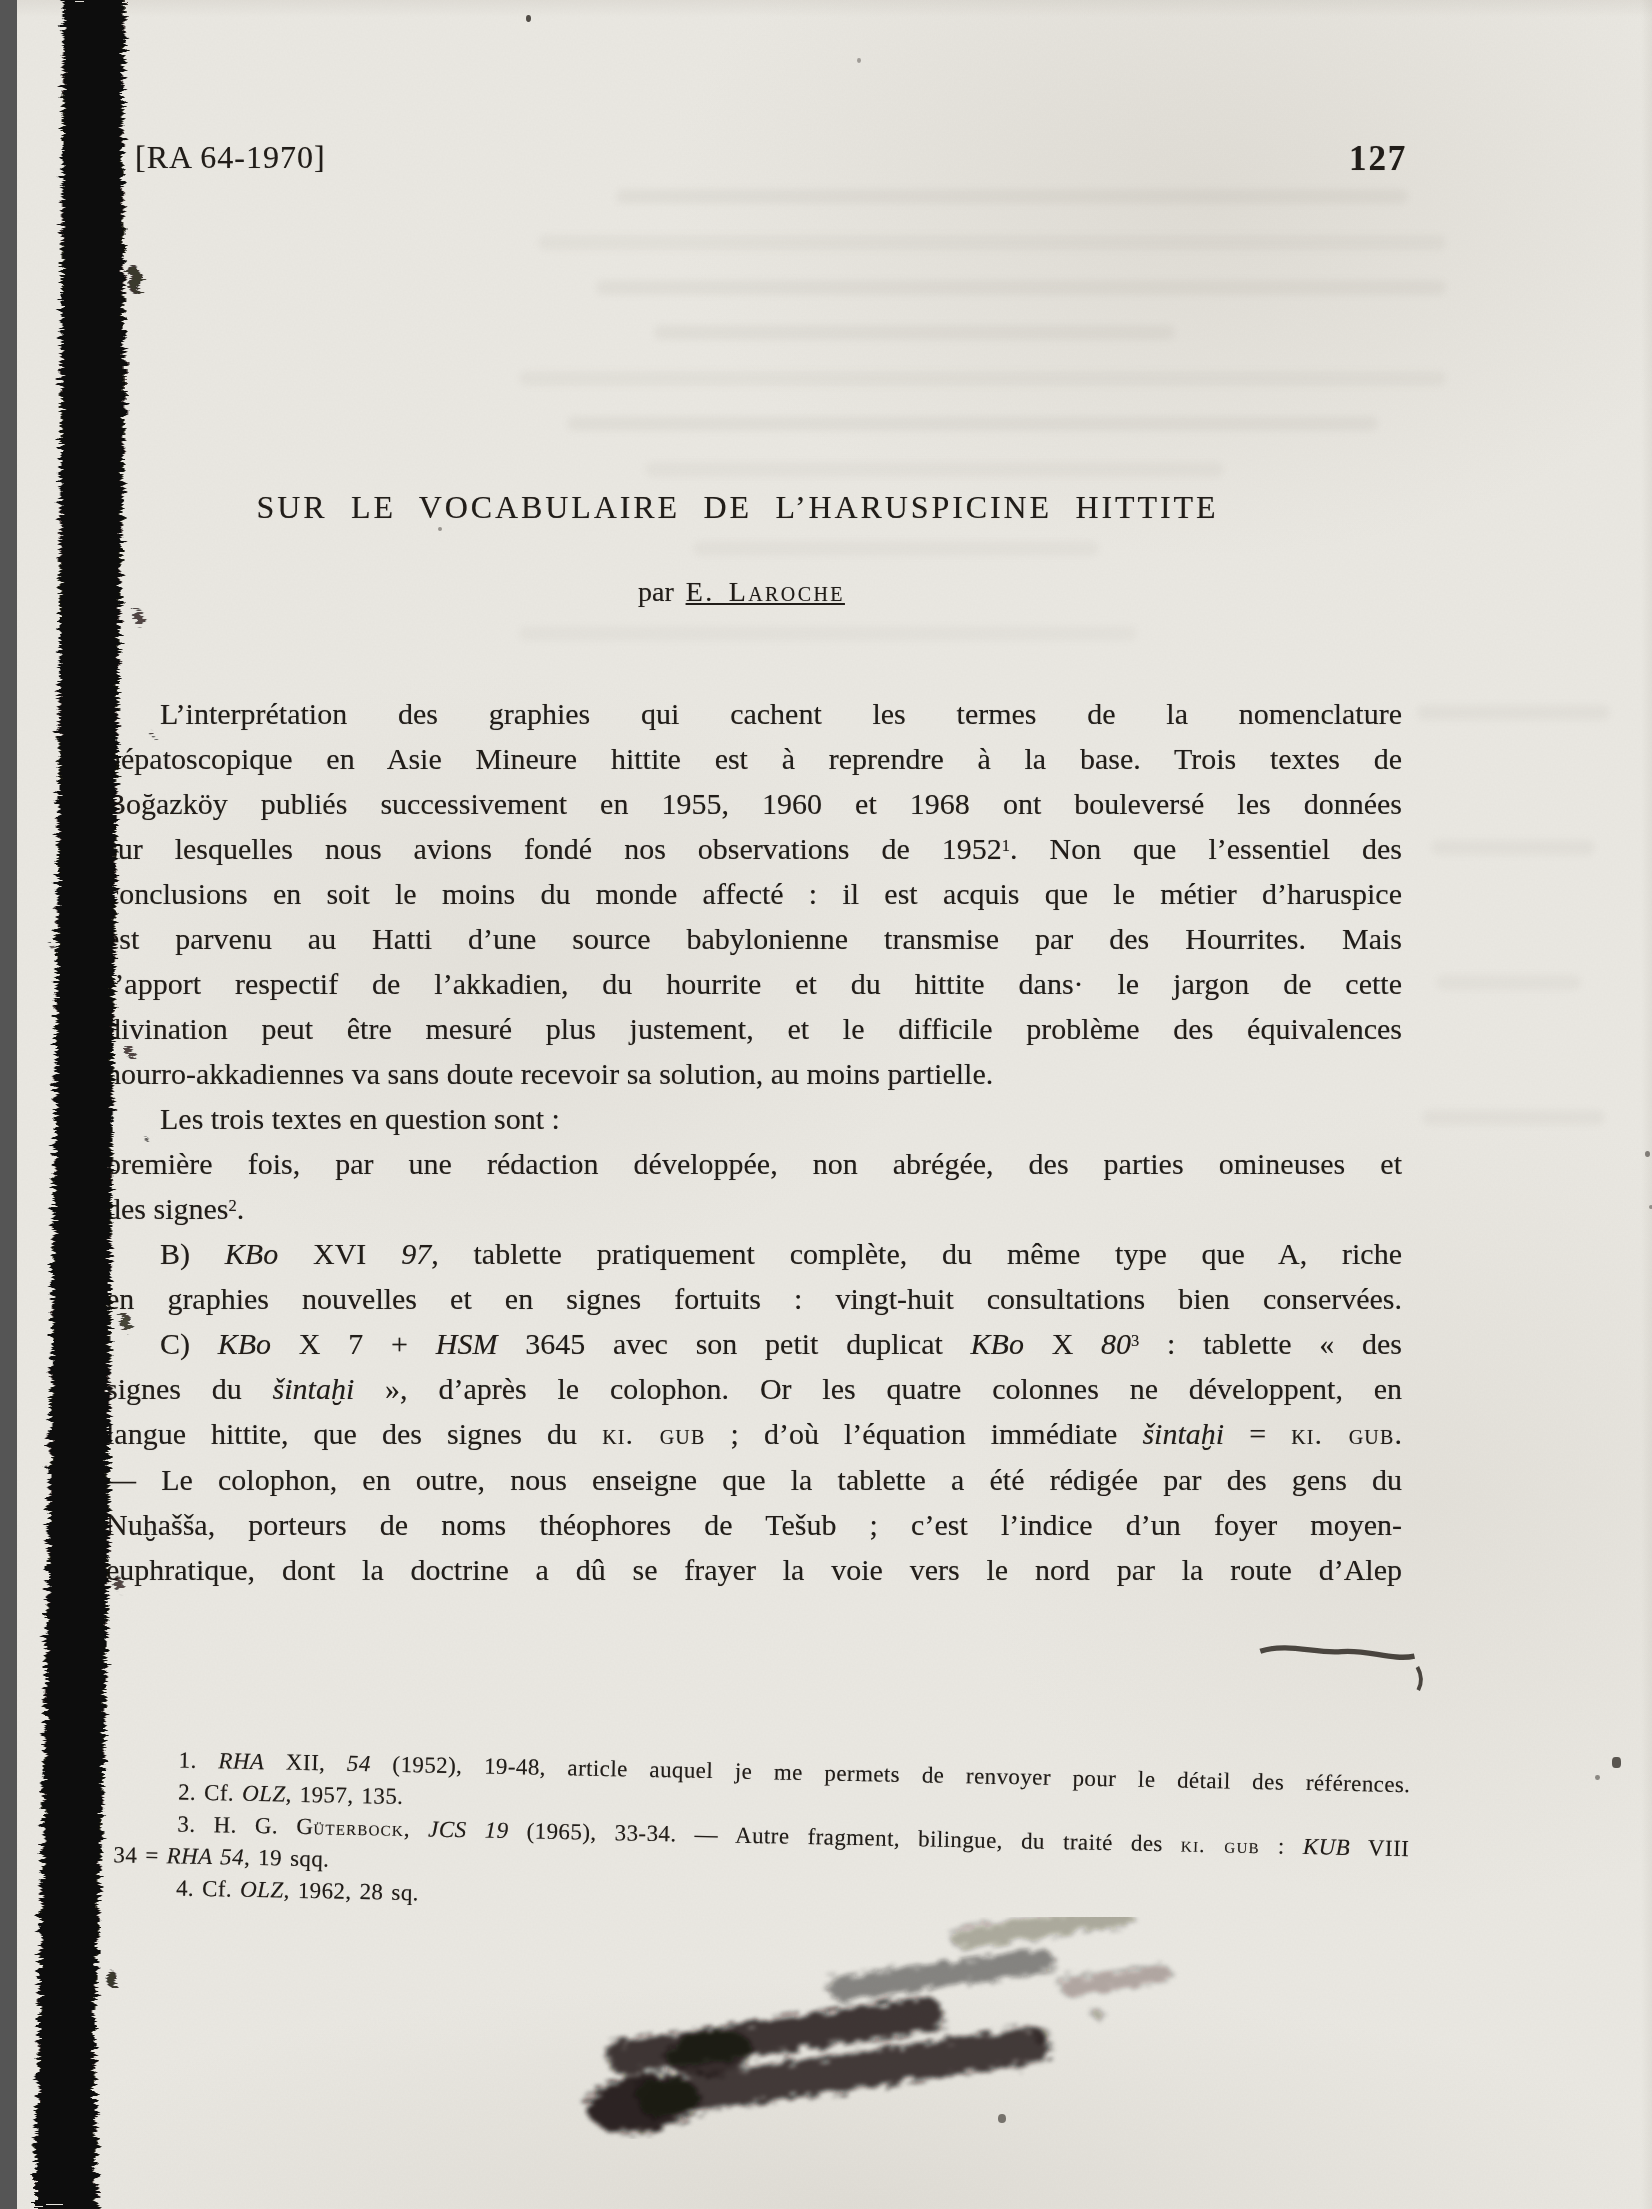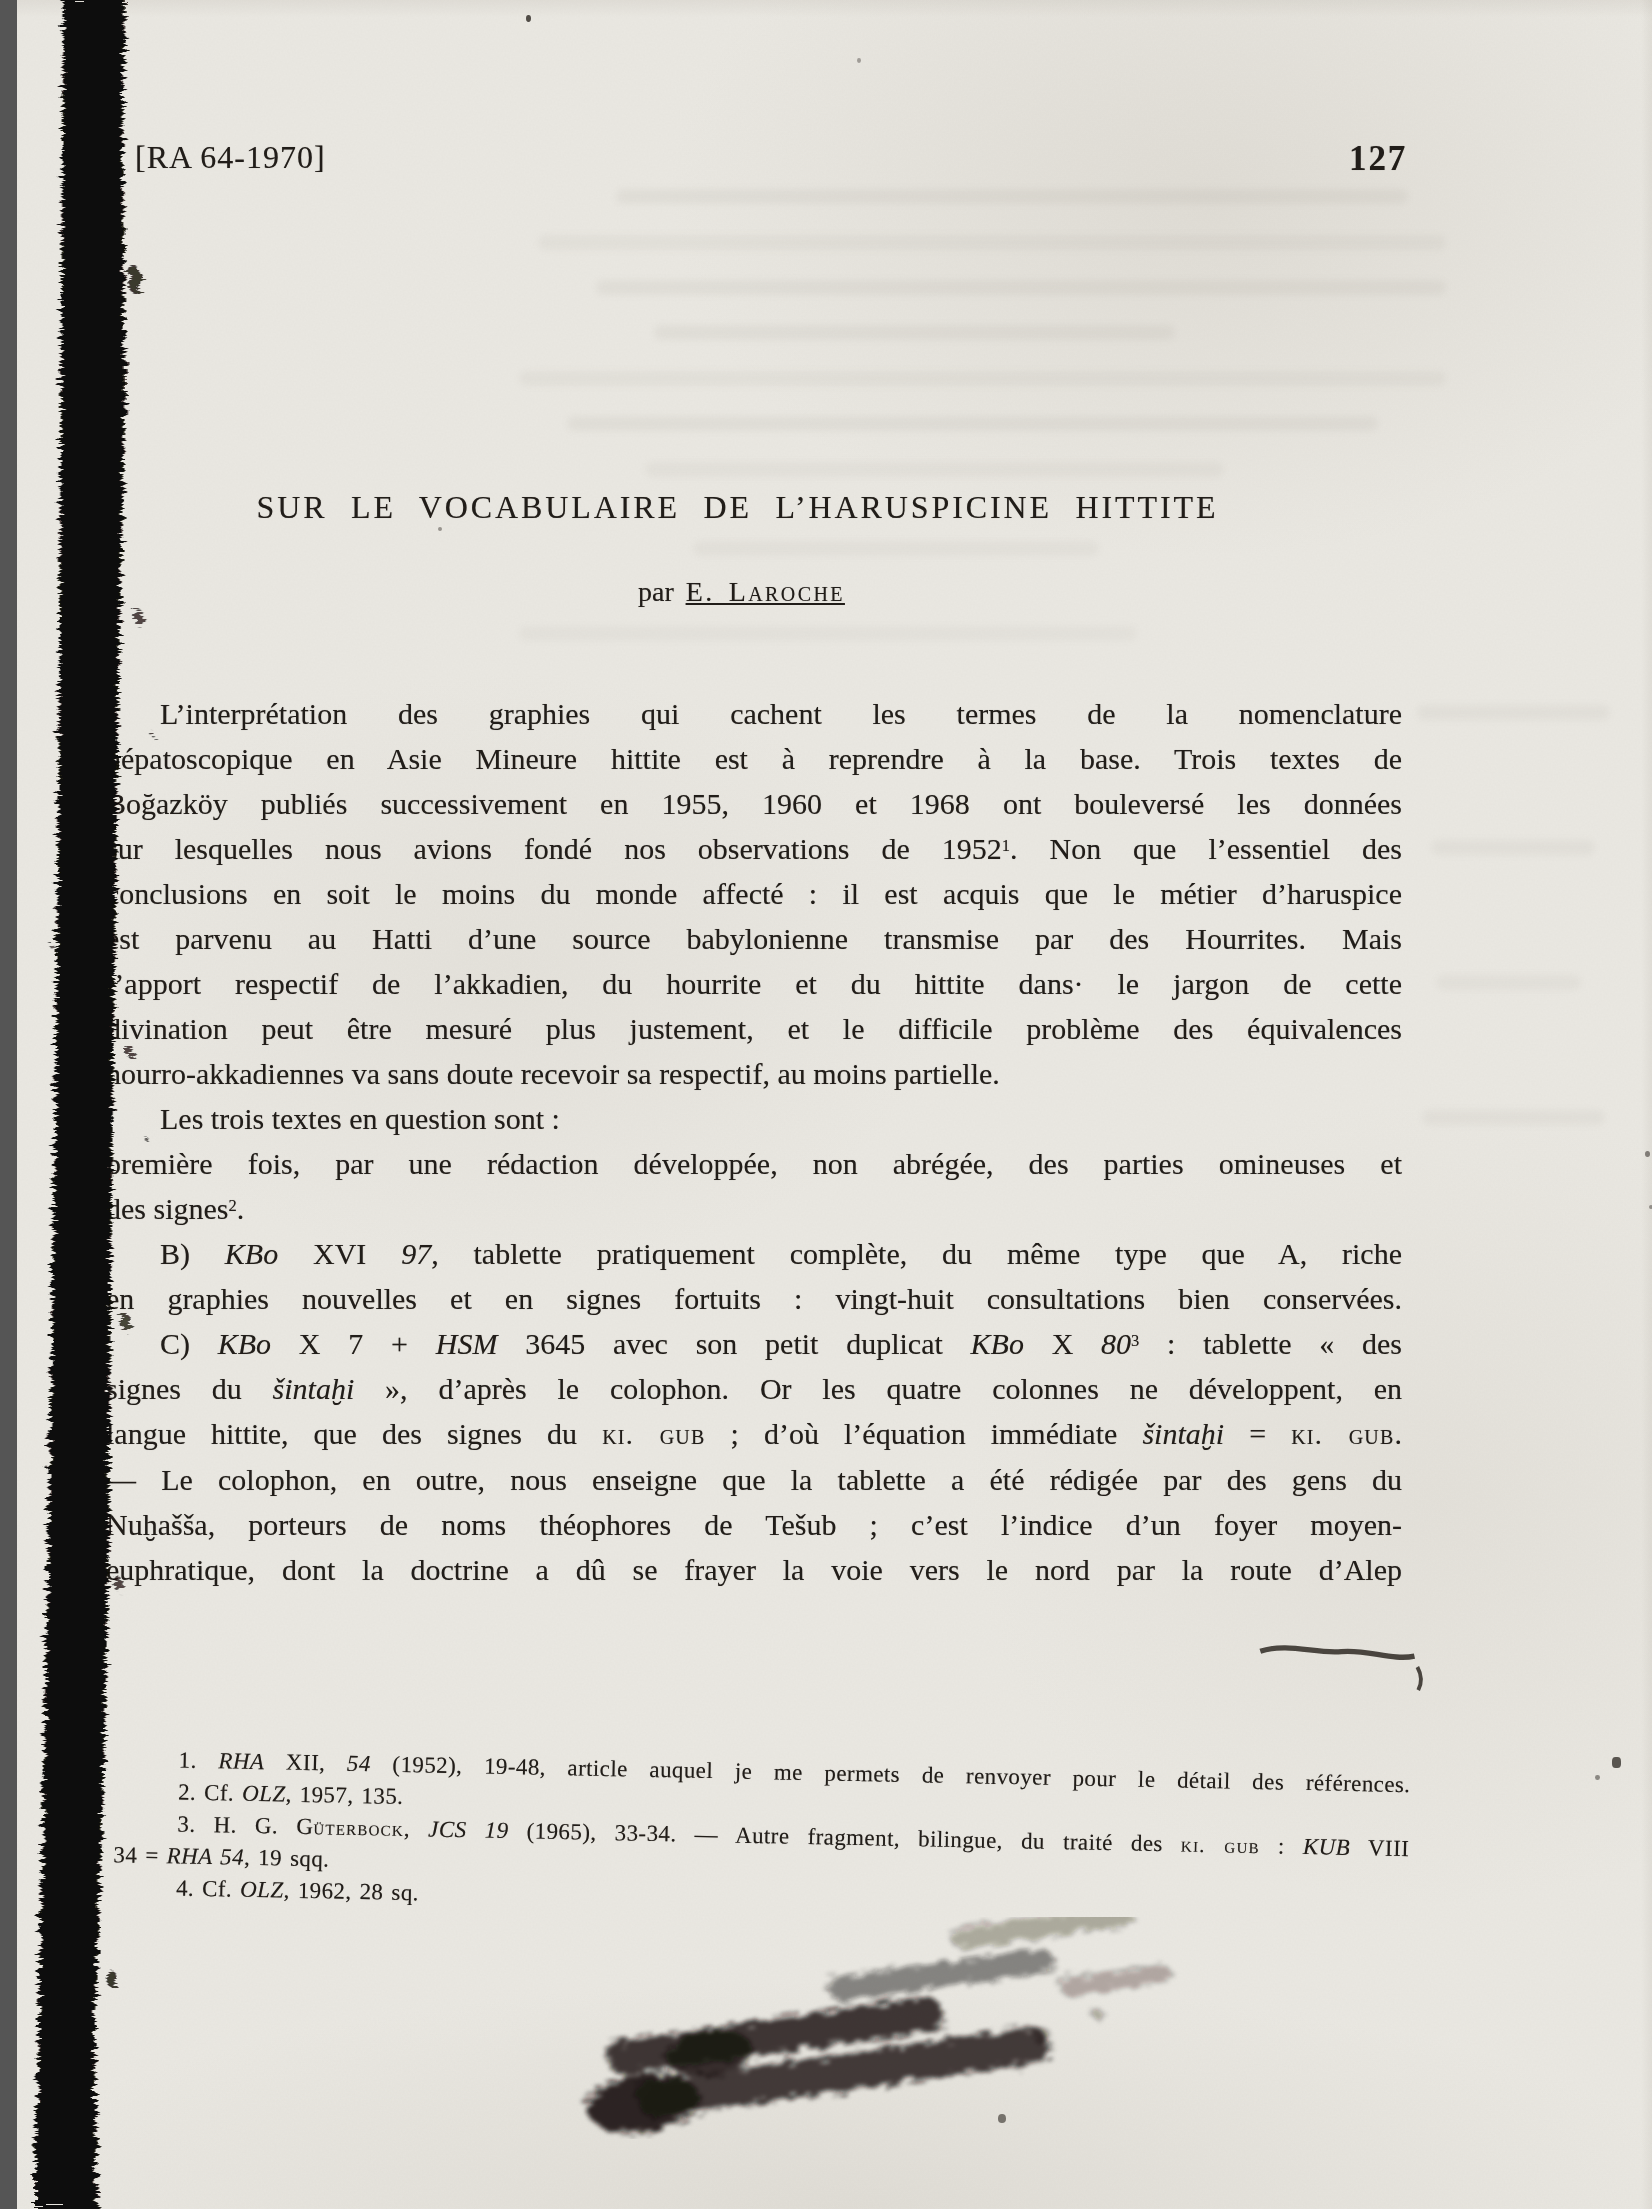--- a/index.html
+++ b/index.html
@@ -121,21 +121,21 @@
 
   <div class="body-text" id="body-root">
       <div class="line indent">L’interprétation des graphies qui cachent les termes de la nomenclature</div>
       <div class="line">hépatoscopique en Asie Mineure hittite est à reprendre à la base. Trois textes de</div>
       <div class="line">Boğazköy publiés successivement en 1955, 1960 et 1968 ont bouleversé les données</div>
       <div class="line">sur lesquelles nous avions fondé nos observations de 1952<sup>1</sup>. Non que l’essentiel des</div>
       <div class="line">conclusions en soit le moins du monde affecté : il est acquis que le métier d’haruspice</div>
       <div class="line">est parvenu au Hatti d’une source babylonienne transmise par des Hourrites. Mais</div>
       <div class="line">l’apport respectif de l’akkadien, du hourrite et du hittite dans· le jargon de cette</div>
       <div class="line">divination peut être mesuré plus justement, et le difficile problème des équivalences</div>
-      <div class="line end">hourro-akkadiennes va sans doute recevoir sa respectif, au moins partielle.</div>
+      <div class="line end">hourro-akkadiennes va sans doute recevoir sa solution, au moins partielle.</div>
       <div class="line indent end">Les trois textes en question sont :</div>
       <div class="line">première fois, par une rédaction développée, non abrégée, des parties omineuses et</div>
       <div class="line end">des signes<sup>2</sup>.</div>
       <div class="line indent">B) <i>KBo</i> XVI <i>97</i>, tablette pratiquement complète, du même type que A, riche</div>
       <div class="line">en graphies nouvelles et en signes fortuits : vingt-huit consultations bien conservées.</div>
       <div class="line indent">C) <i>KBo</i> X 7 + <i>HSM</i> 3645 avec son petit duplicat <i>KBo</i> X <i>80</i><sup>3</sup> : tablette « des</div>
       <div class="line">signes du <i>šintaḫi</i> », d’après le colophon. Or les quatre colonnes ne développent, en</div>
       <div class="line">langue hittite, que des signes du <span class="sc">ki. gub</span> ; d’où l’équation immédiate <i>šintaḫi</i> = <span class="sc">ki. gub</span>.</div>
       <div class="line">— Le colophon, en outre, nous enseigne que la tablette a été rédigée par des gens du</div>
       <div class="line">Nuḫašša, porteurs de noms théophores de Tešub ; c’est l’indice d’un foyer moyen-</div>

